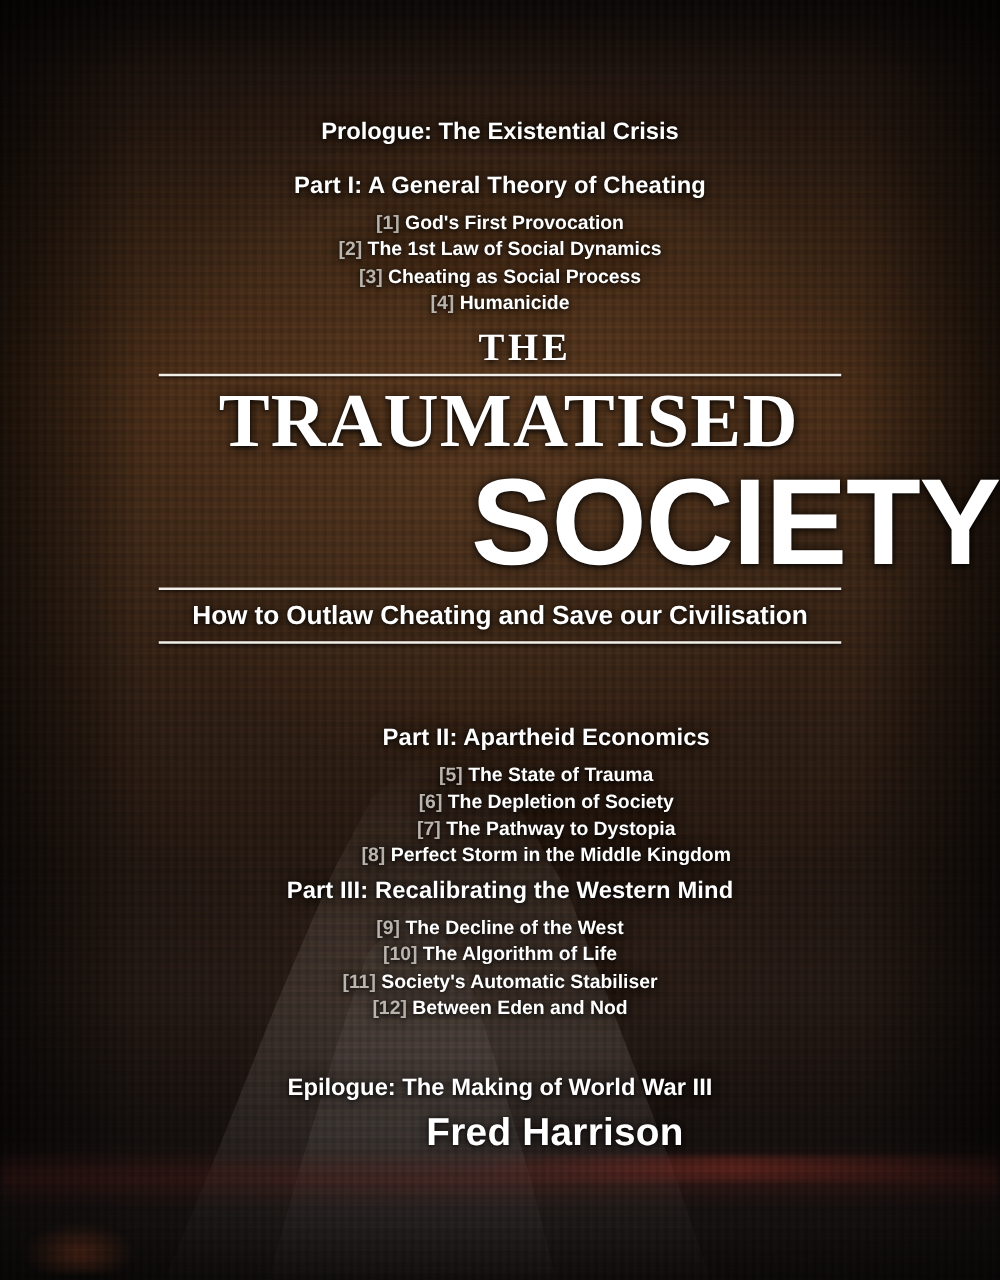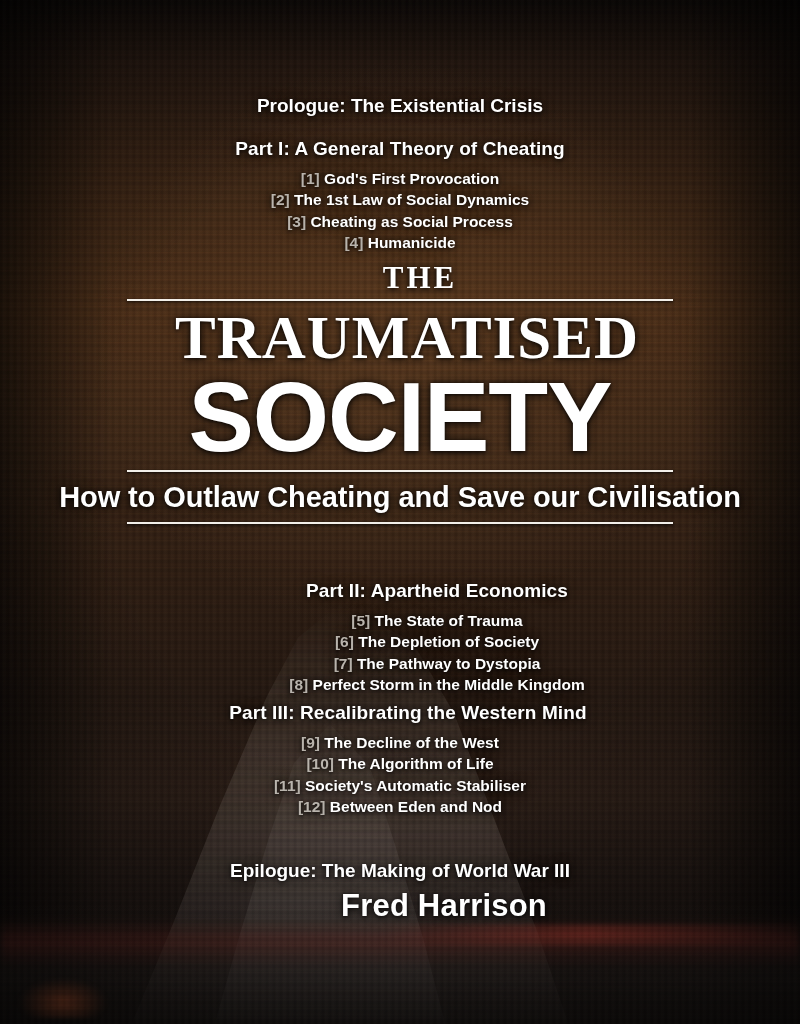--- a/index.html
+++ b/index.html
@@ -198,23 +198,24 @@
     line-height: 1.02;
     margin: 6px 0 0 14px;
   }
   .main-title-2 {
     font-family: "Liberation Sans", sans-serif;
     font-size: 98px;
     font-weight: bold;
     letter-spacing: -1px;
     line-height: 0.95;
     margin: 2px 0 6px 0;
+    text-align: right;
   }
   .subtitle {
-    font-size: 29px;
+    font-size: 21px;
     font-weight: bold;
     margin: 9px 0 8px 0;
     letter-spacing: -0.1px;
   }
 
   .part2 {
     position: absolute;
     top: 580px;
     width: 100%;
     padding-left: 37px;

